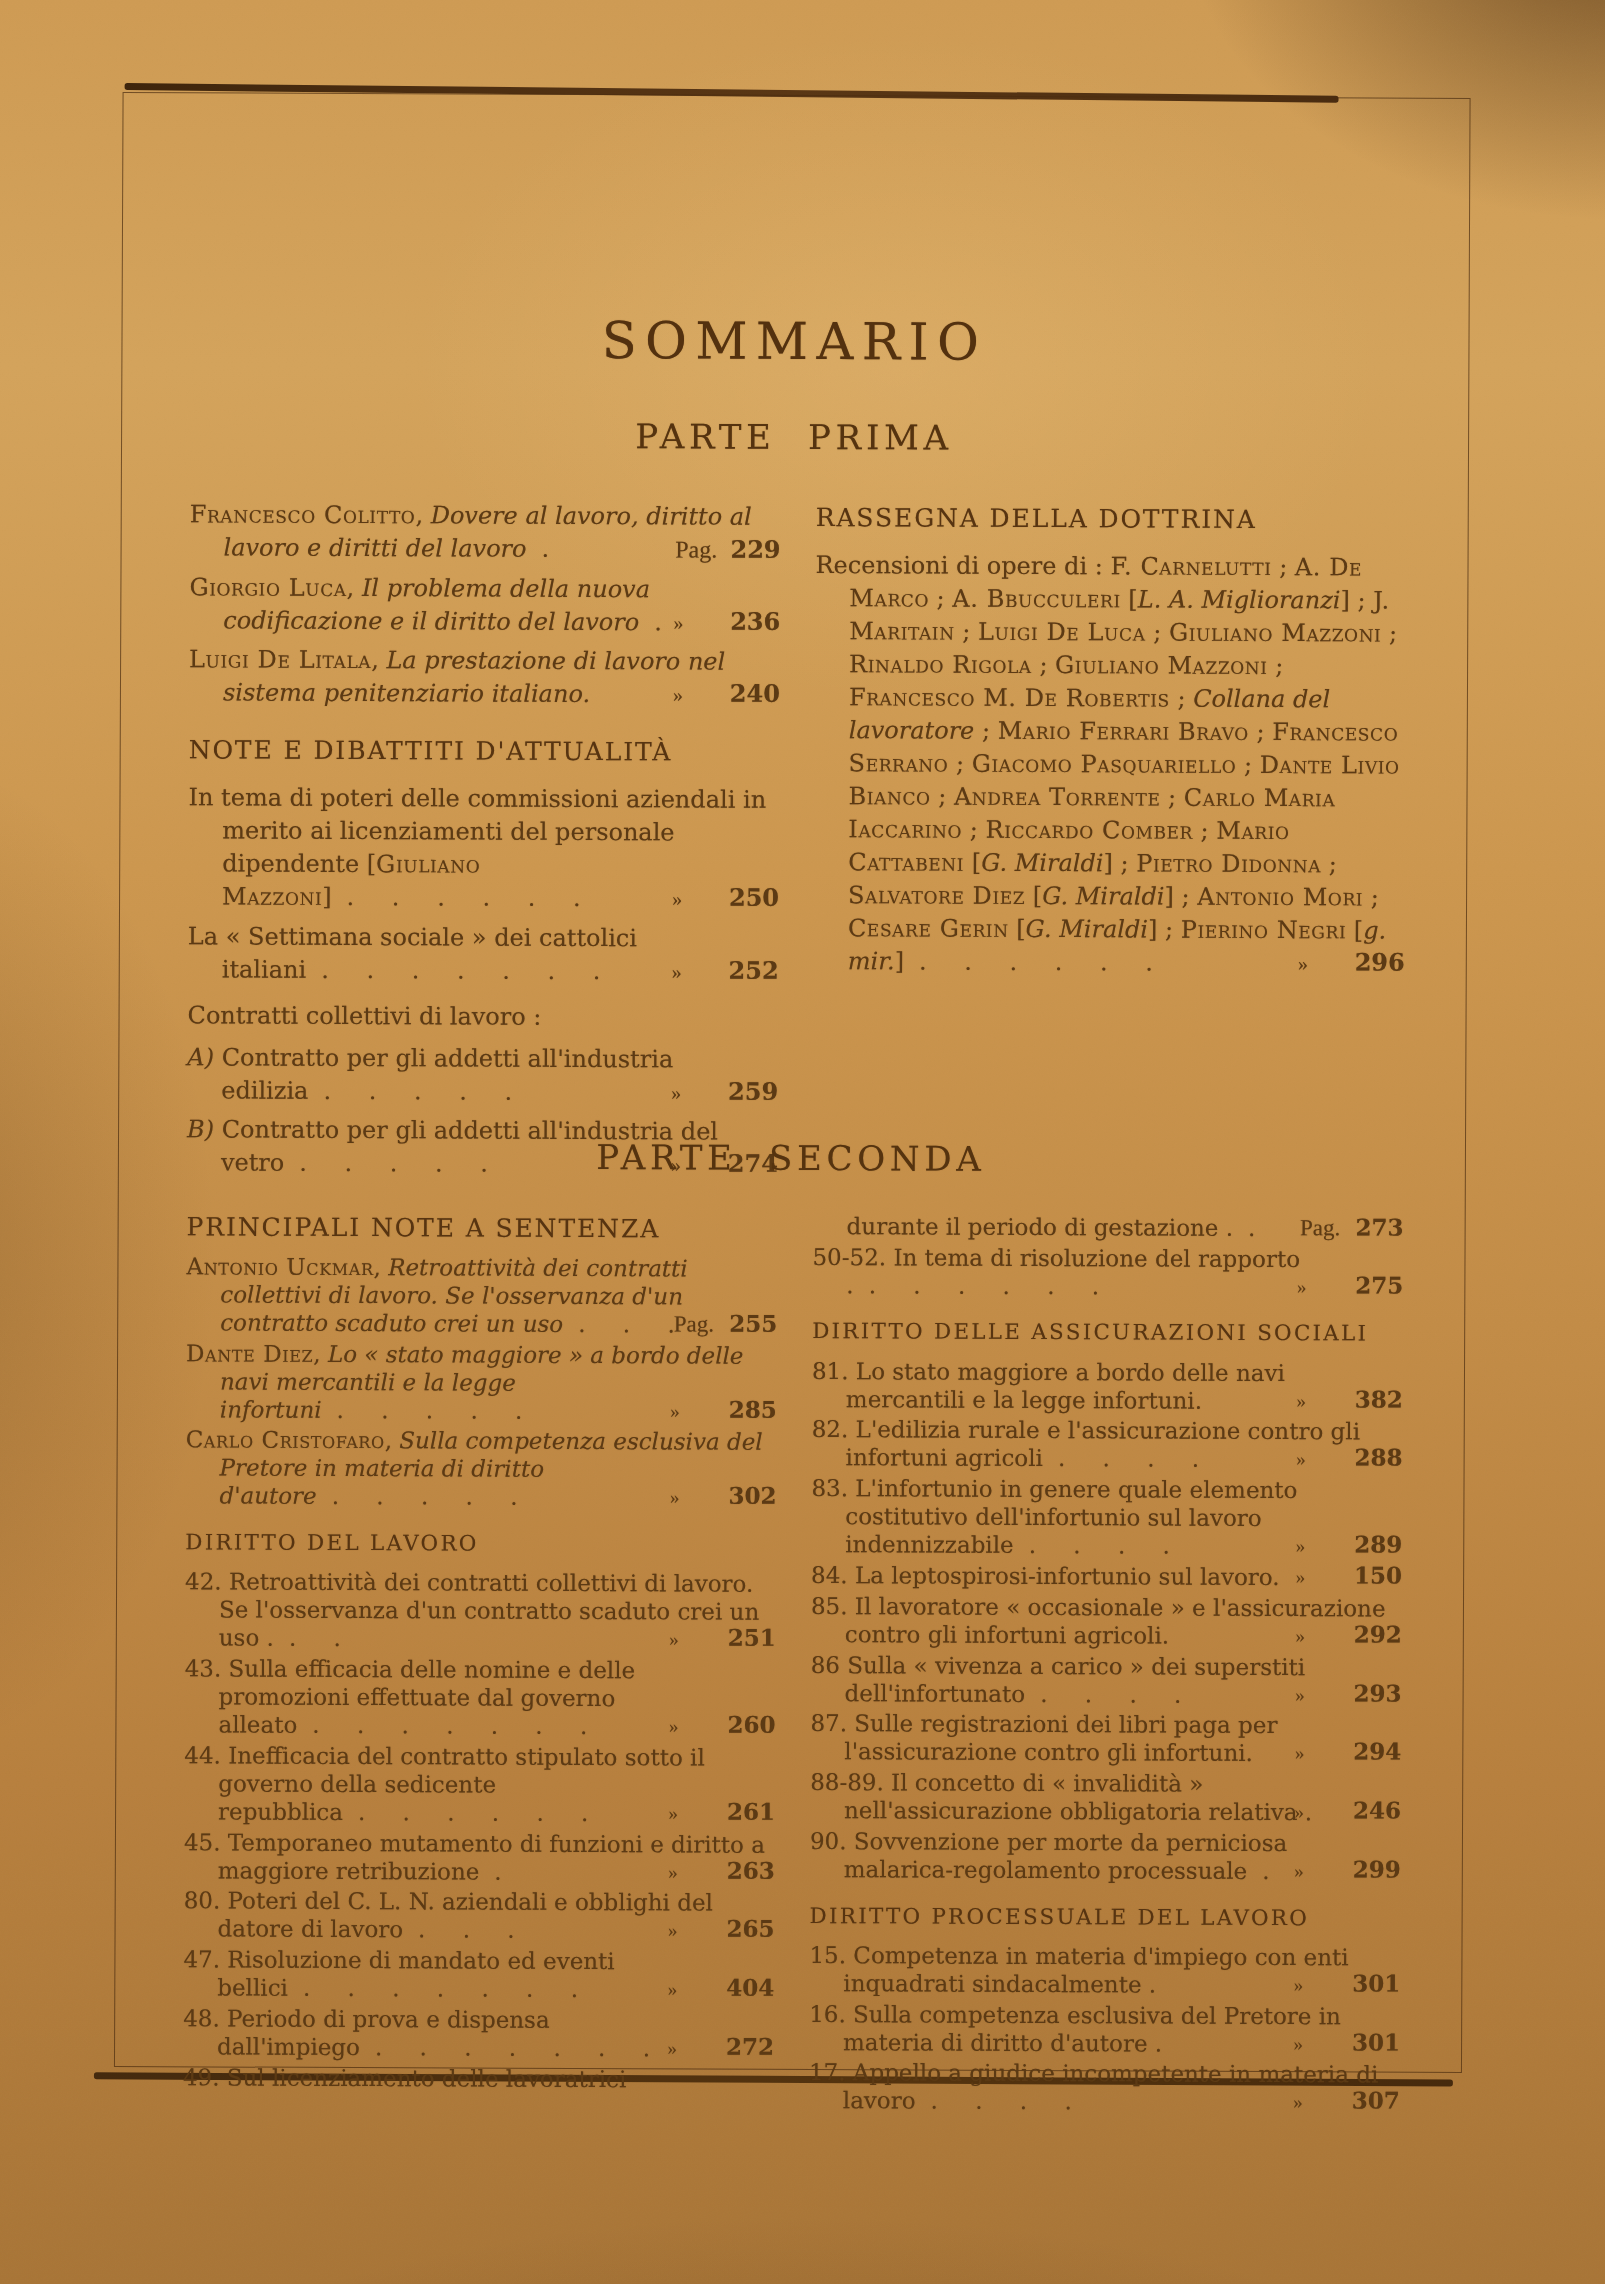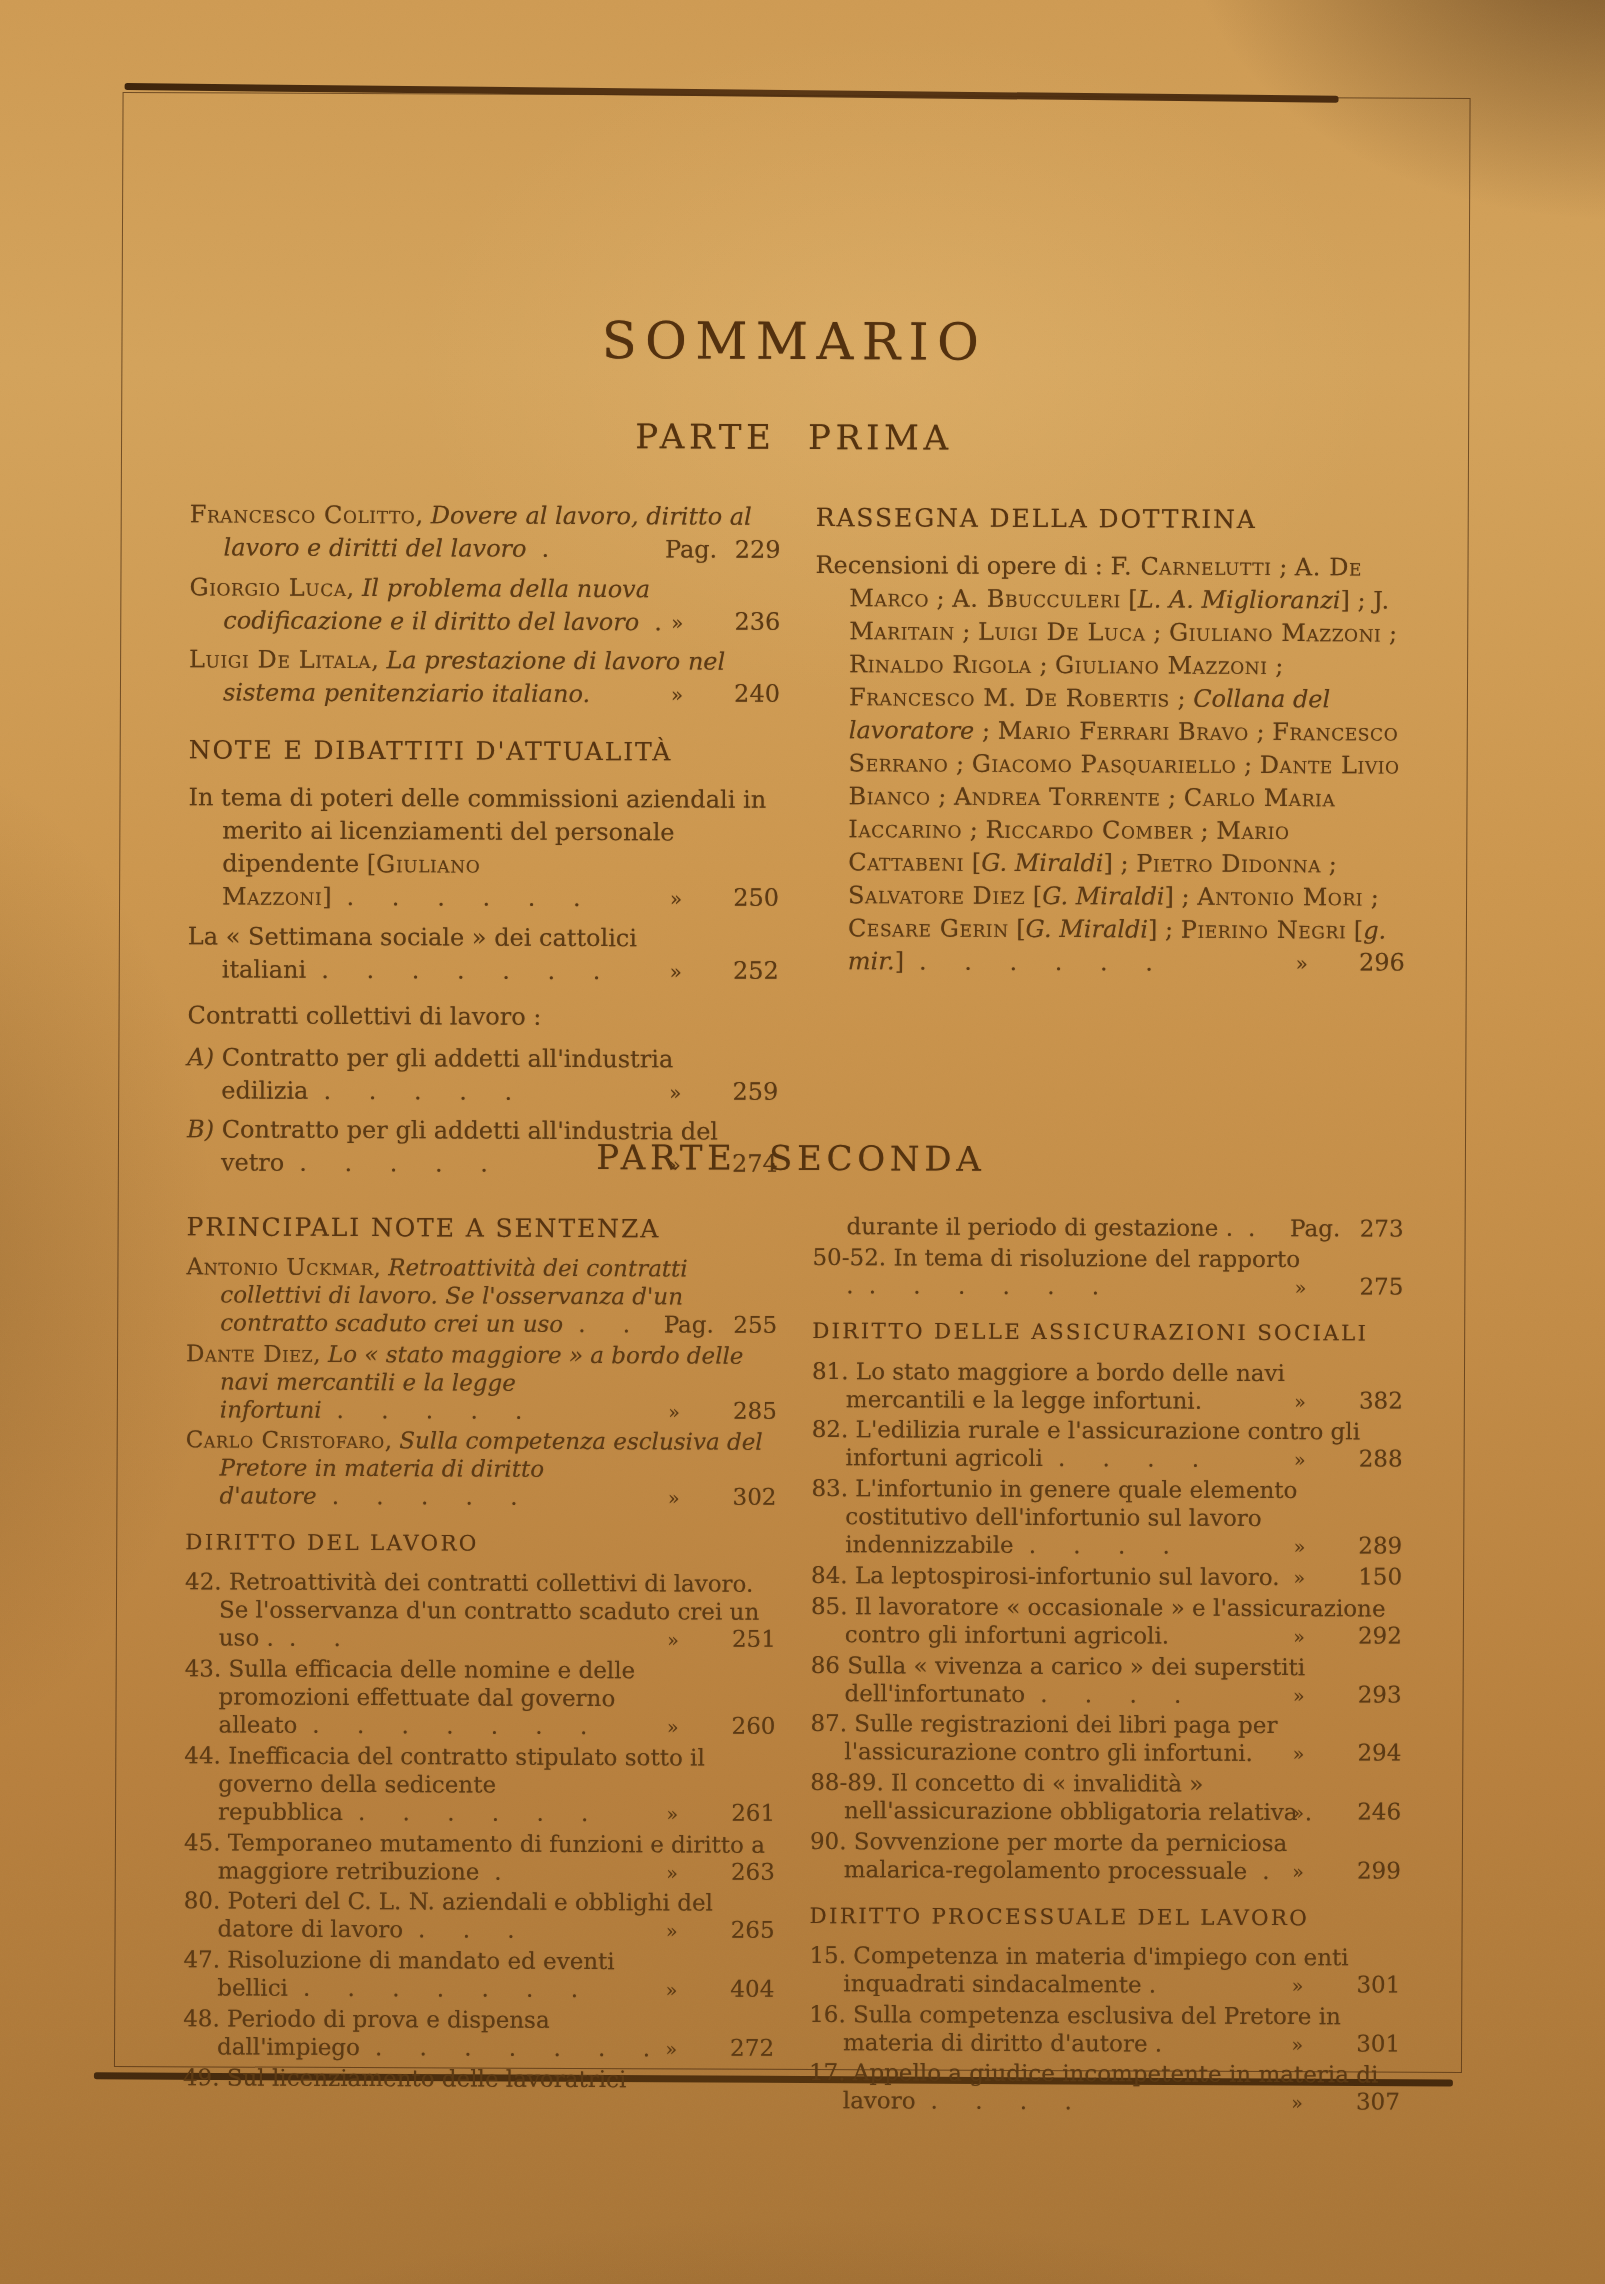--- a/index.html
+++ b/index.html
@@ -51,23 +51,23 @@
   #cols2 .entry{margin:0 0 2.8px;}
   .entry.cont{padding-left:34px;text-indent:0;}
   .heading{font-size:25px;letter-spacing:1.9px;margin:24px 0 15px;color:#573411;font-weight:normal;}
   #cols2 .heading{margin:3.7px 0 11.2px;}
   .label{font-size:21.4px;letter-spacing:2.3px;margin:18.6px 0 11.2px;color:#573411;}
   .plain{margin:13px 0 9.3px;}
   .seg-sc{font-variant:small-caps;letter-spacing:0.6px;}
   .seg-i{font-style:italic;}
   .leader{word-spacing:30px;padding-left:15px;white-space:nowrap;}
   .ref{position:absolute;right:0;bottom:0;white-space:nowrap;text-indent:0;}
-  .ref-mark{display:inline-block;margin-right:43px;font-size:0.82em;}
+  .ref-mark{display:inline-block;margin-right:43px;font-size:0.82em;font-family:Liberation Serif, serif;}
   .ref.ref-pag .ref-mark{margin-right:9.3px;font-size:1em;}
-  .ref-page{display:inline-block;min-width:54px;text-align:right;}
+  .ref-page{display:inline-block;min-width:54px;text-align:right;font-weight:bold;}
   .grain{position:absolute;inset:0;mix-blend-mode:multiply;opacity:0.5;pointer-events:none;}
 </style>
 </head>
 <body>
 
 <div class="paper"></div>
 
 <div class="sheet">
   <div class="rule-top"></div>
   <div class="frame"></div>

